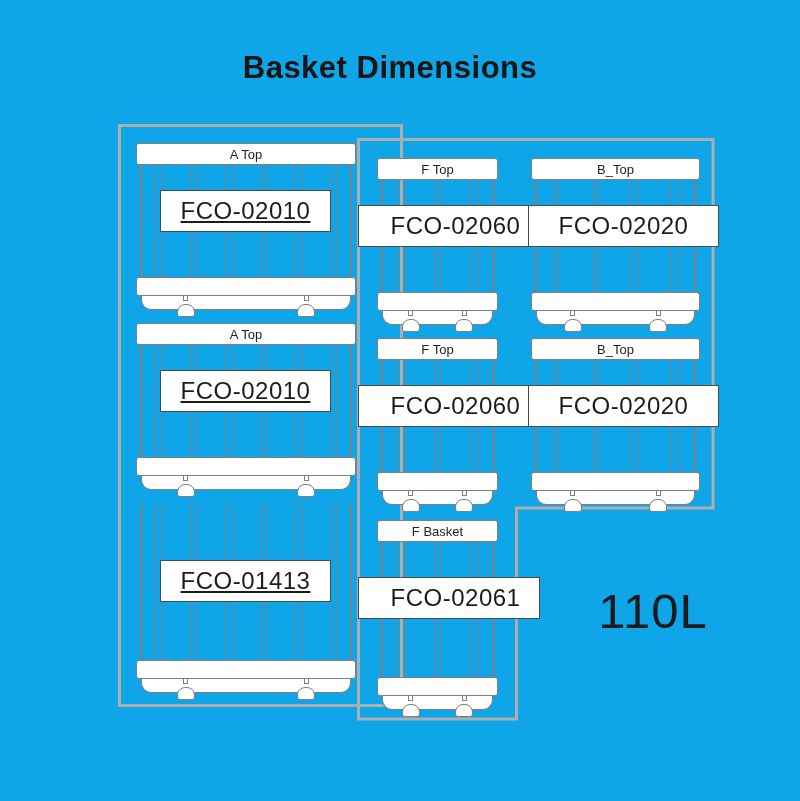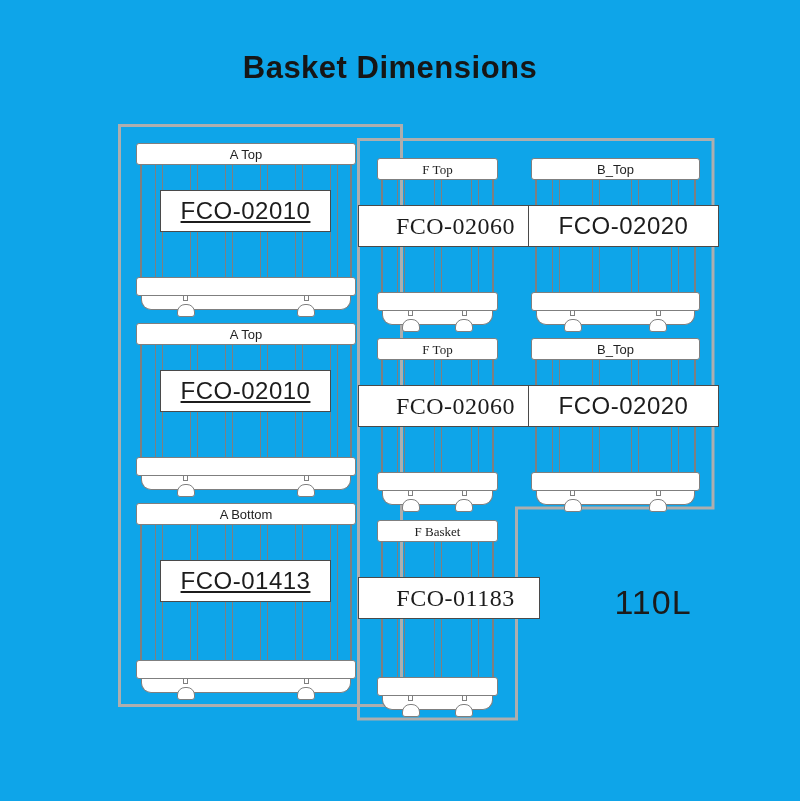--- a/index.html
+++ b/index.html
@@ -23,26 +23,26 @@
     position:absolute;left:80px;top:124px;width:285px;height:583px;
     border:3px solid var(--panel-border);box-sizing:border-box;margin-left:38px;
   }
   .panel-right{
     position:absolute;left:357px;top:138px;width:358px;height:583px;
   }
   .panel-right svg{position:absolute;left:0;top:0;}
   
   .capacity{
     position:absolute;left:598px;top:583px;width:110px;text-align:center;
-    font-size:34px;letter-spacing:1px;color:#1b1b1b;
+    font-size:49px;letter-spacing:1px;color:#1b1b1b;
   }
   
   .basket{position:absolute;display:flex;flex-direction:column;box-sizing:border-box;}
   .type-a{width:220px;}
-  .type-f{width:121px;font-family:Liberation Serif, serif;}
+  .type-f{width:121px;}
   .type-b{width:169px;text-align:right;}
   .h-short{height:167px;}
   .h-tall{height:190px;}
 
   .tbar{
     height:20px;flex:0 0 auto;background:#fff;z-index:2;
     border:1px solid var(--line);border-radius:3px;
     display:flex;align-items:center;justify-content:center;
   }
   .tlabel{font-size:13px;color:#222;line-height:1;}
@@ -139,23 +139,20 @@
         <span>FCO-02010</span>
       </div>
       <div class="bbar"></div>
       <div class="base">
         <i class="pin pl"></i>
         <i class="pin pr"></i>
       </div>
     </div>
 
     <div class="basket type-a h-tall row-bottom" style="left:15px;top:376px;">
-      <div class="tbar">
-        <span class="tlabel">A Bottom</span>
-      </div>
       <div class="slats">
           <i></i>
           <i></i>
           <i></i>
           <i></i>
           <i></i>
           <i></i>
         </div>
       <div class="band">
         <span>FCO-01413</span>
@@ -256,21 +253,21 @@
     <div class="basket type-f h-tall row-bottom" style="left:20px;top:382px;">
       <div class="tbar">
         <span class="tlabel">F Basket</span>
       </div>
       <div class="slats">
           <i></i>
           <i></i>
           <i></i>
         </div>
       <div class="band">
-        <span>FCO-01183</span>
+        <span>FCO-02061</span>
       </div>
       <div class="bbar"></div>
       <div class="base">
         <i class="pin pl"></i>
         <i class="pin pr"></i>
       </div>
     </div>
 
   </div>
 

